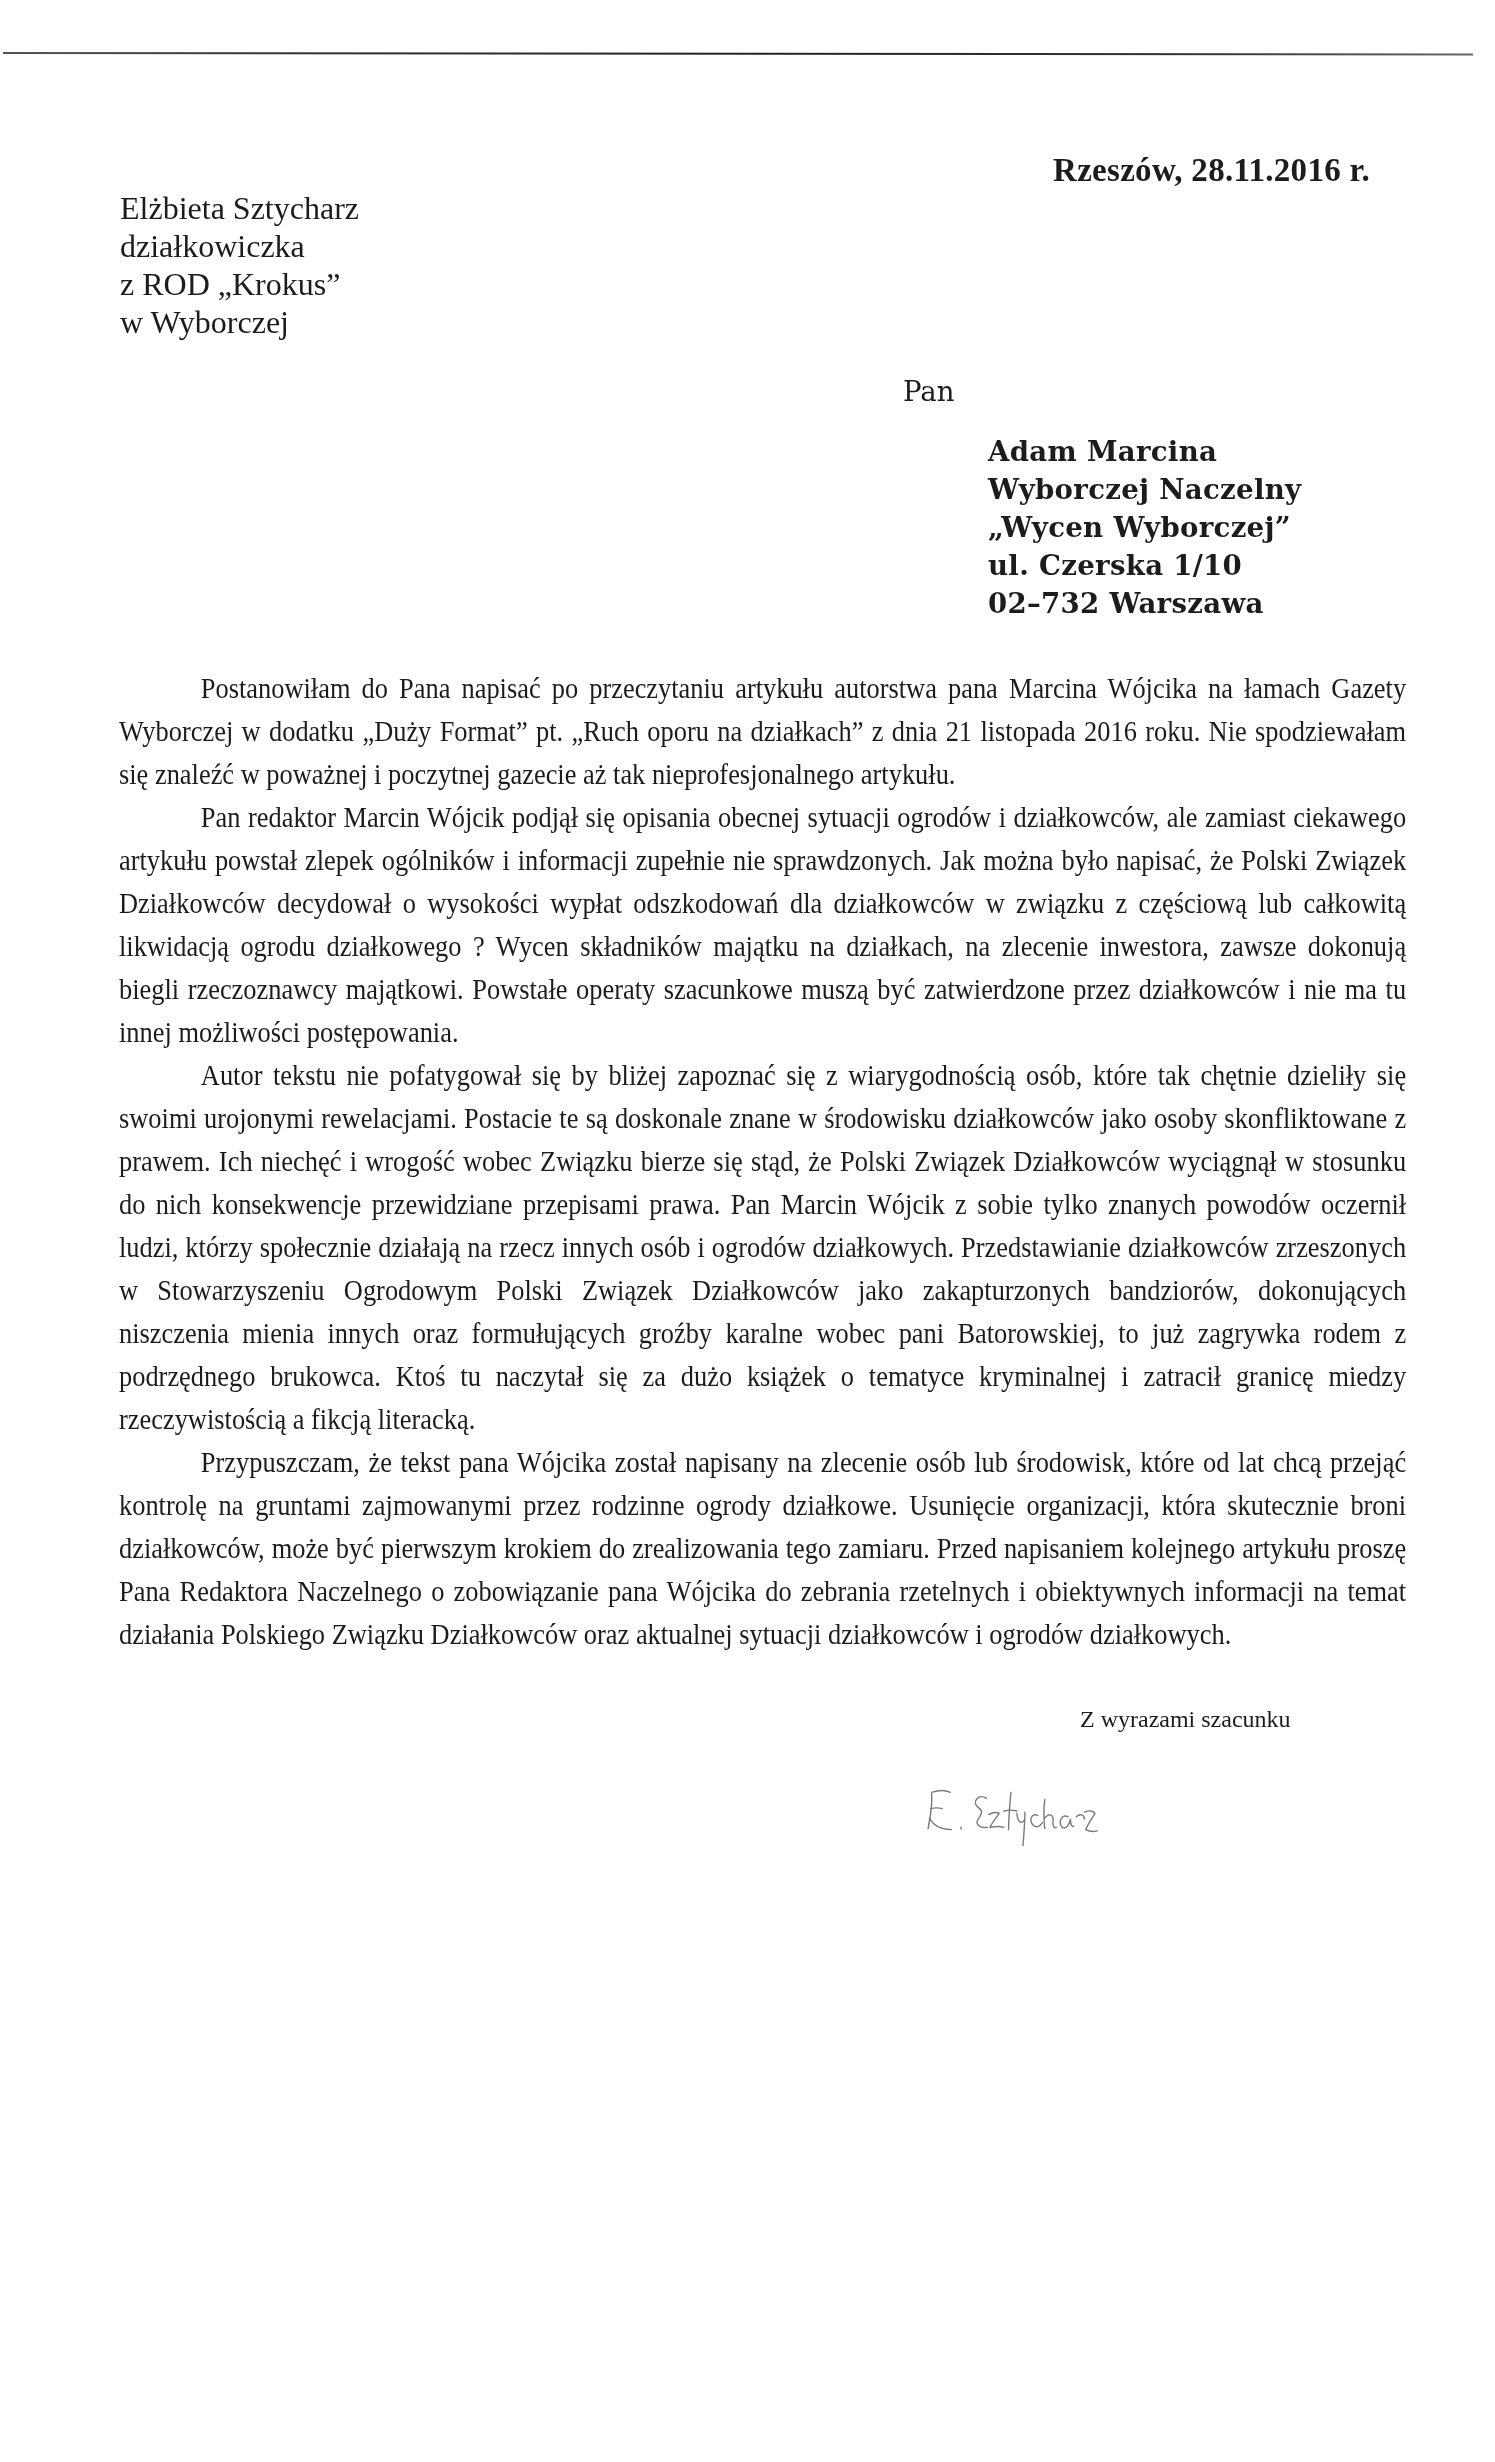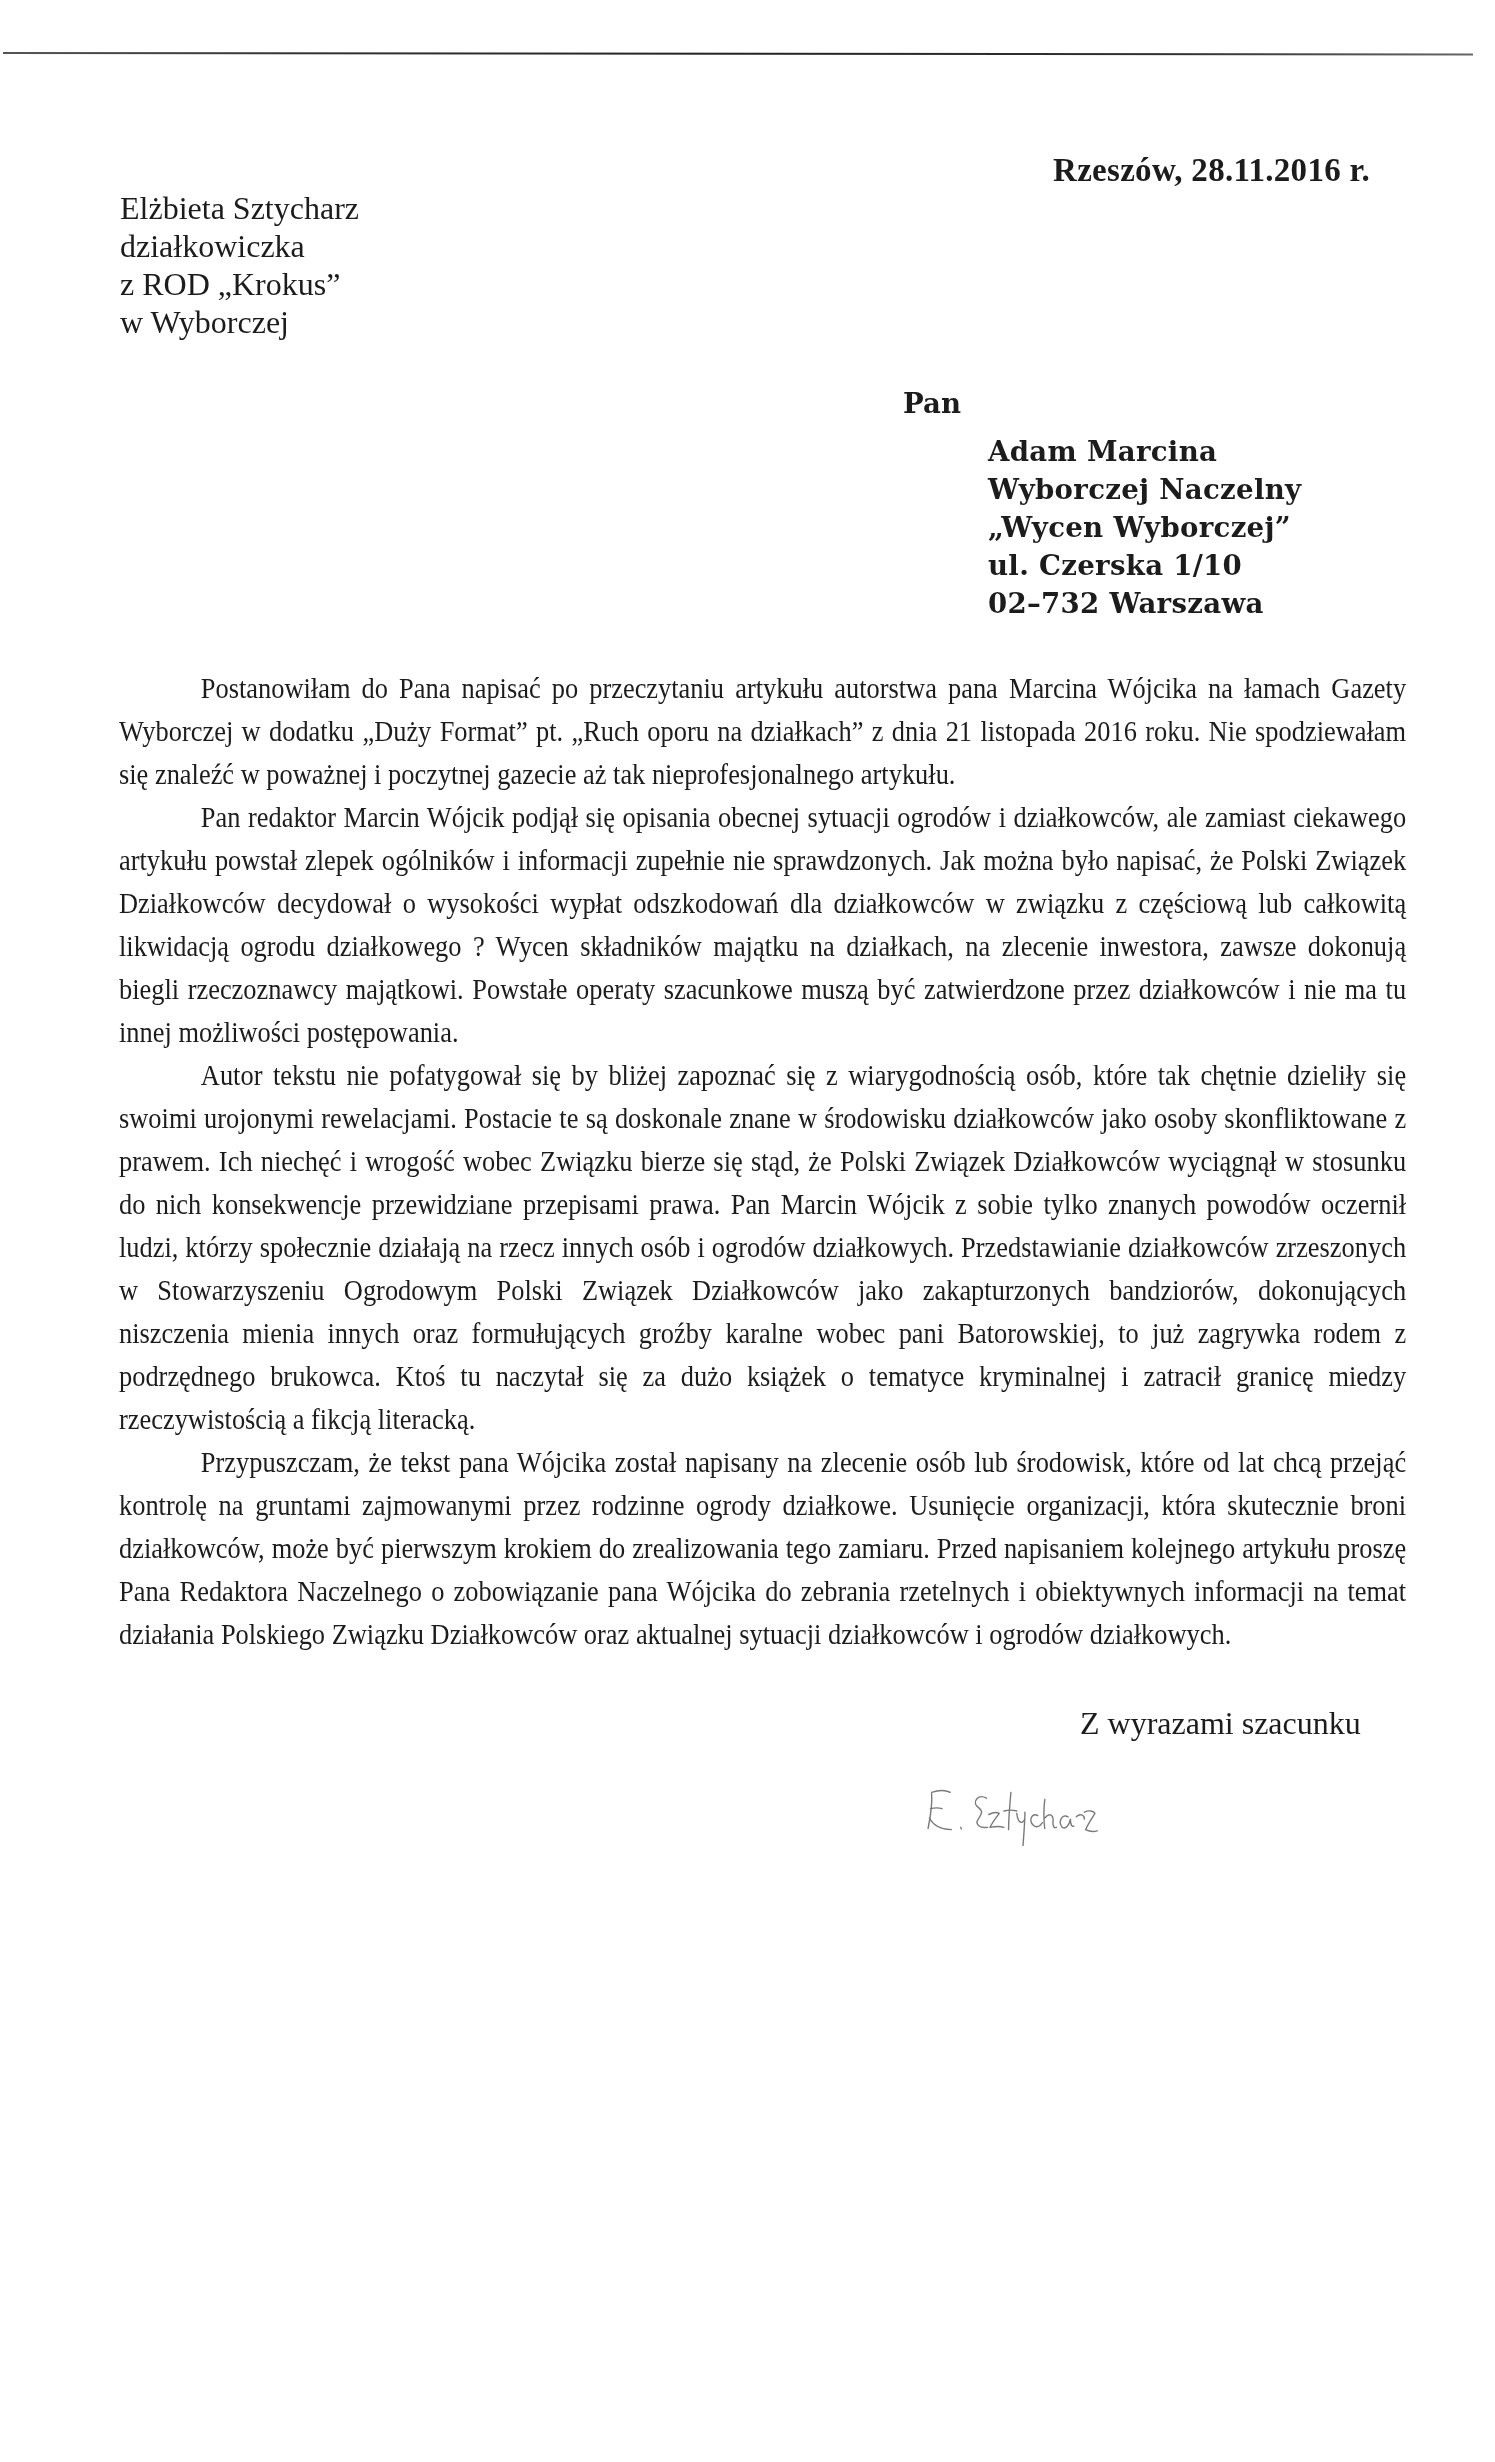--- a/index.html
+++ b/index.html
@@ -39,23 +39,23 @@
       position: absolute;
       left: 120px;
       top: 189px;
       font-size: 32px;
       line-height: 38px;
     }
     .sender div { white-space: nowrap; }
     .recipient-salutation {
       position: absolute;
       left: 903px;
-      top: 390px;
+      top: 378px;
       font-family: "DejaVu Serif", "Liberation Serif", serif;
-      font-weight: bold;
+      font-weight: normal;
       font-size: 27.6px;
       line-height: 1;
     }
     .recipient {
       position: absolute;
       left: 988px;
       top: 433px;
       font-family: "DejaVu Serif", "Liberation Serif", serif;
       font-weight: bold;
       font-size: 27.6px;
@@ -76,21 +76,21 @@
       width: 1384px;
     }
     .body-text p {
       margin: 0;
       text-indent: 88px;
     }
     .closing {
       position: absolute;
       left: 1080px;
       top: 1707px;
-      font-size: 32px;
+      font-size: 24px;
       line-height: 1;
       white-space: nowrap;
       text-align: center;
     }
     .signature {
       position: absolute;
       left: 915px;
       top: 1776px;
       width: 193px;
       height: 70px;

